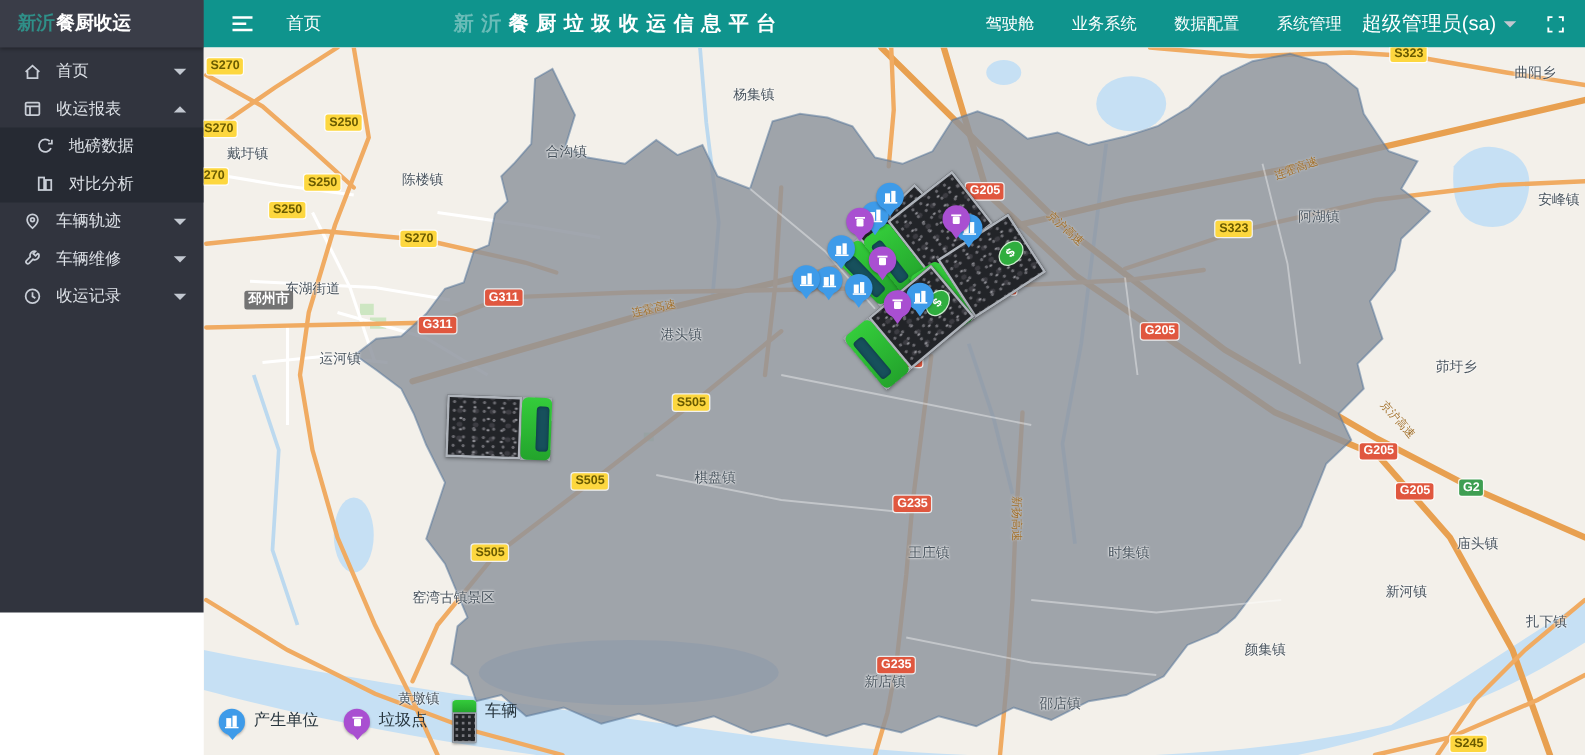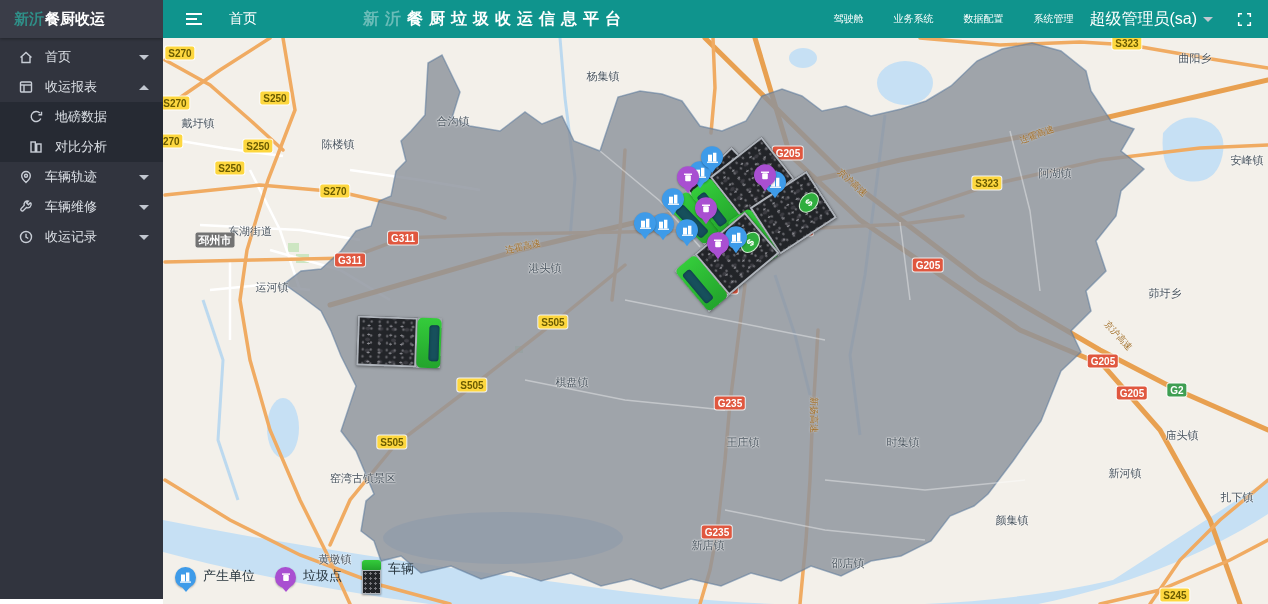--- a/index.html
+++ b/index.html
@@ -1,21 +1,21 @@
 <!DOCTYPE html>
 <html><head>
 <meta charset="utf-8">
 <style>
   html,body{margin:0;padding:0;}
   body{width:1268px;height:604px;overflow:hidden;font-family:"Liberation Sans","DejaVu Sans",sans-serif;
        -webkit-font-smoothing:antialiased;}
   .app{display:flex;width:1268px;height:604px;}
 
   
-  .sidebar{width:163px;height:599px;background:#31343e;flex:0 0 163px;display:flex;flex-direction:column;}
+  .sidebar{width:163px;height:490px;background:#31343e;flex:0 0 163px;display:flex;flex-direction:column;}
   .logo{height:38px;line-height:38px;background:#3a3d48;padding-left:14px;font-size:15px;font-weight:bold;
         color:#fff;white-space:nowrap;box-shadow:0 1px 3px rgba(0,0,0,.3);}
   .logo .pre{color:#2f8f88;margin-right:1px;}
   .menu{flex:1;padding-top:4px;}
   .m-item{height:30px;display:flex;align-items:center;padding:0 14px 0 18px;color:#dde1e7;font-size:13px;
           cursor:pointer;position:relative;}
   .m-item .mi{width:17px;height:17px;margin-right:10px;flex:0 0 17px;display:flex;align-items:center;}
   .m-item .mi svg{width:16px;height:16px;stroke:#c8cdd6;fill:none;stroke-width:1.4;}
   .m-item .lbl{flex:1;}
   .caret{width:0;height:0;border-left:5px solid transparent;border-right:5px solid transparent;}
@@ -26,21 +26,21 @@
 
   
   .main{flex:1;display:flex;flex-direction:column;position:relative;}
   .topbar{height:38px;background:#0f948d;display:flex;align-items:center;color:#fff;position:relative;flex:0 0 38px;}
   .burger{margin-left:22px;cursor:pointer;display:flex;align-items:center;}
   .burger svg{stroke:#fff;stroke-width:2;}
   .tab{margin-left:26px;font-size:14px;cursor:pointer;}
   .ptitle{position:absolute;left:332px;transform:translateX(-50%);font-size:16px;font-weight:bold;
           letter-spacing:6px;white-space:nowrap;}
   .ptitle .pre{color:rgba(255,255,255,.38);}
-  .topnav{margin-left:auto;display:flex;align-items:center;gap:30px;font-size:10px;margin-right:16px;}
+  .topnav{margin-left:auto;display:flex;align-items:center;gap:30px;font-size:13px;margin-right:16px;}
   .nav-item{cursor:pointer;white-space:nowrap;}
   .user{display:flex;align-items:center;gap:6px;cursor:pointer;white-space:nowrap;}
   .fsicon{cursor:pointer;display:flex;align-items:center;margin-left:2px;}
   .fsicon svg{stroke:#fff;stroke-width:1.8;fill:none;}
 
   
   .map{flex:1;position:relative;background:#f3f0ea;overflow:hidden;}
   .map svg.base{position:absolute;left:0;top:0;}
   .town{position:absolute;font-size:11px;color:#47525c;white-space:nowrap;transform:translate(-50%,-50%);
         text-shadow:0 0 2px #fff,0 0 2px #fff;}
@@ -250,21 +250,21 @@
           <polyline points="362,342 462,362 562,372" fill="none" stroke="rgba(255,255,255,0.38)" stroke-width="1.5"></polyline>
           <polyline points="662,442 762,452 862,442" fill="none" stroke="rgba(255,255,255,0.38)" stroke-width="1.5"></polyline>
           <polyline points="562,472 662,492 762,502" fill="none" stroke="rgba(255,255,255,0.38)" stroke-width="1.5"></polyline>
           <polyline points="847,93 867,173 877,253" fill="none" stroke="rgba(255,255,255,0.38)" stroke-width="1.5"></polyline>
         </svg>
       <div id="labels">
           <span class="town" style="left: 440px; top: 38px;">杨集镇</span>
           <span class="town" style="left: 290px; top: 83px;">合沟镇</span>
           <span class="town" style="left: 35px; top: 85px;">戴圩镇</span>
           <span class="town" style="left: 175px; top: 106px;">陈楼镇</span>
-          <span class="town" style="left: 1032px; top: 20px;">曲阳乡</span>
+          <span class="town" style="left: 1065px; top: 20px;">曲阳乡</span>
           <span class="town" style="left: 1084px; top: 122px;">安峰镇</span>
           <span class="town" style="left: 892px; top: 135px;">阿湖镇</span>
           <span class="town" style="left: 1002px; top: 255px;">茆圩乡</span>
           <span class="town" style="left: 87px; top: 193px;">东湖街道</span>
           <span class="town" style="left: 109px; top: 249px;">运河镇</span>
           <span class="town" style="left: 382px; top: 230px;">港头镇</span>
           <span class="town" style="left: 630px; top: 162px;">北沟镇</span>
           <span class="town" style="left: 409px; top: 344px;">棋盘镇</span>
           <span class="town" style="left: 200px; top: 440px;">窑湾古镇景区</span>
           <span class="town" style="left: 580px; top: 404px;">王庄镇</span>

